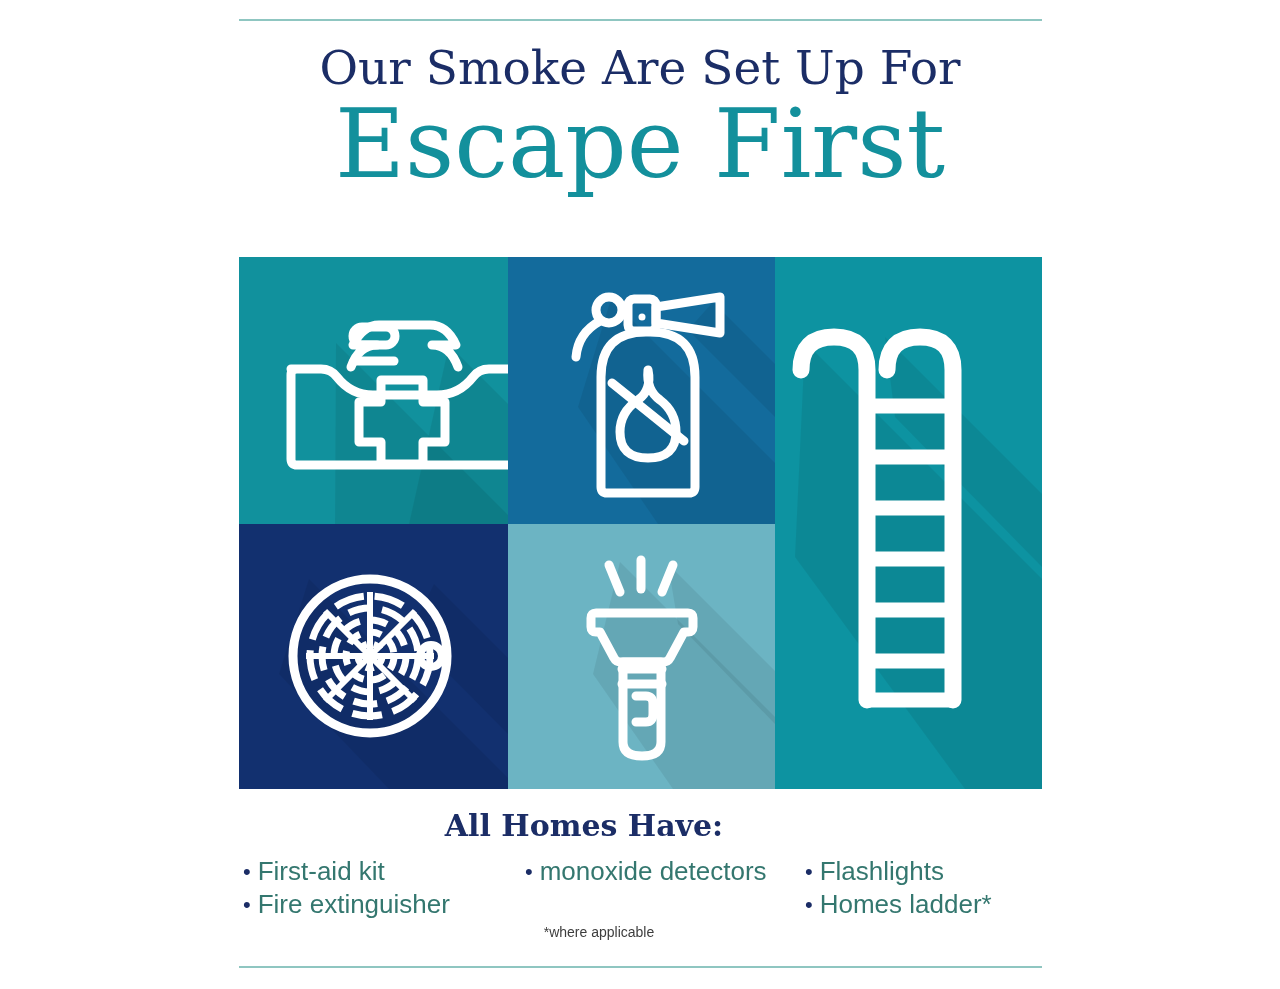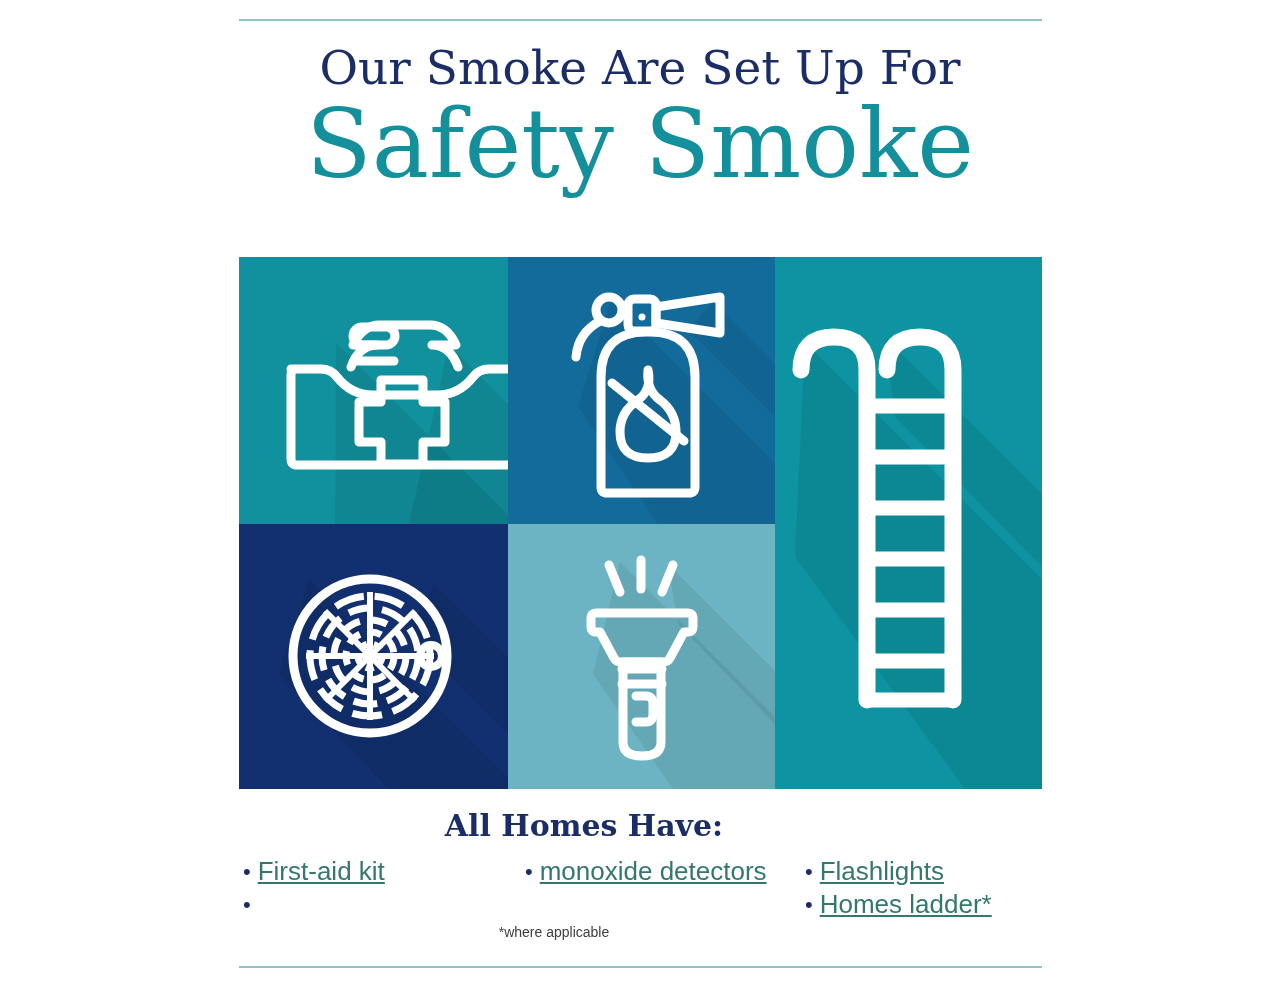--- a/index.html
+++ b/index.html
@@ -115,47 +115,48 @@
     white-space: nowrap;
   }
   .bullet-row + .bullet-row { margin-top: 2px; }
   .bullet-dot {
     color: #1b2d66;
     font-size: 22px;
     line-height: 31px;
     margin-right: 7px;
     flex: 0 0 auto;
   }
-  .bullet-text { display: block; text-decoration: underline; }
+  .bullet-text { display: block; }
   .bullet-text .cont {
     display: block;
     padding-left: 0px;
   }
 
   .footnote {
     position: absolute;
     left: 0;
     top: 924px;
     width: 1108px;
     text-align: center;
     font-size: 14px;
     color: #3d3d3d;
     font-family: "Liberation Sans", sans-serif;
+    padding-left: 45px;
   }
 </style>
 </head>
 <body>
 
 <div class="poster">
 
   <div class="rule rule-top"></div>
 
   <div class="title-block">
     <div class="title-line1">Our Smoke Are Set Up For</div>
-    <div class="title-line2">Safety Smoke</div>
+    <div class="title-line2">Escape First</div>
   </div>
 
   <div class="grid">
 
     <div class="tile tile-firstaid">
       <svg width="269" height="267" viewBox="0 0 269 267">
         <path d="M96 112 L269 285 L269 267 L269 267 L96 112 Z" fill="#ffffff" opacity="0"></path>
 
         <path d="M97 86 L278 267 L96 267 Z" fill="#000000" opacity="0.07"></path>
         <path d="M210 88 L269 147 L269 267 L170 267 Z" fill="#000000" opacity="0.07"></path>
@@ -281,20 +282,21 @@
 
   <div class="columns">
 
     <div class="col col-1">
       <div class="bullet-row">
         <span class="bullet-dot">•</span>
         <span class="bullet-text">First-aid kit</span>
       </div>
       <div class="bullet-row">
         <span class="bullet-dot">•</span>
+        <span class="bullet-text">Fire extinguisher</span>
       </div>
     </div>
 
     <div class="col col-2">
       <div class="bullet-row">
         <span class="bullet-dot">•</span>
         <span class="bullet-text">
           <span class="cont">monoxide detectors</span>
         </span>
       </div>

